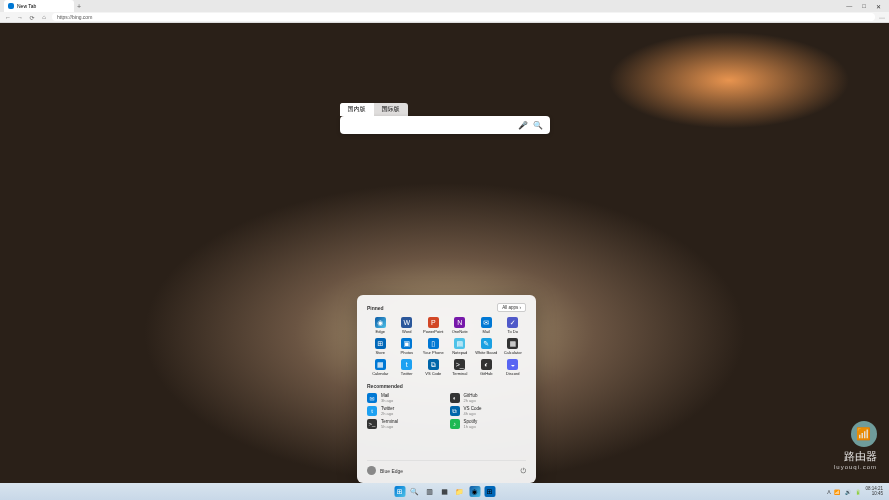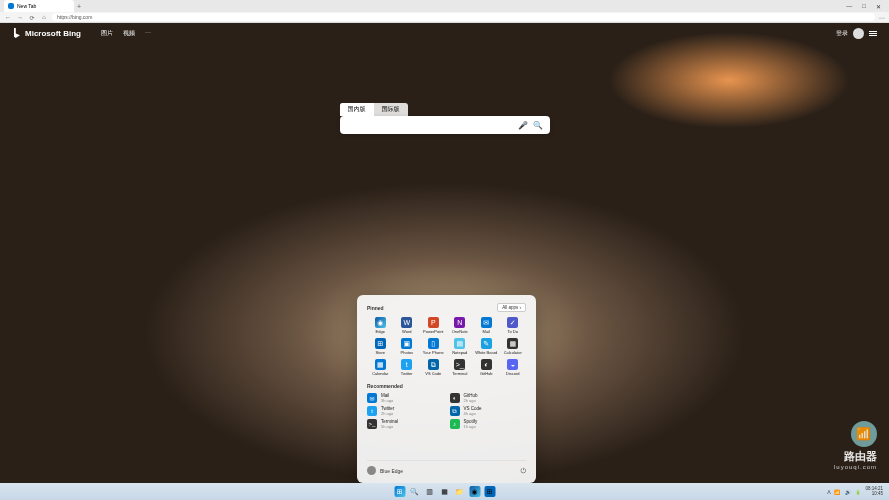--- a/index.html
+++ b/index.html
@@ -43,21 +43,21 @@
 .search-icons { display: flex; gap: 5px; color: #4a7abc; font-size: 8px; }
 
 .bottom-bar { position:absolute; bottom:0; left:0; right:0; height:12px; background:rgba(0,0,0,0.3); display:flex; align-items:center; padding:0 10px; font-size:5px; color:#ddd; gap:8px;}
 .bottom-right { margin-left:auto; display:flex; align-items:center; gap:6px;}
 .carousel-btn { width:10px;height:10px;border-radius:50%;background:rgba(0,0,0,0.3);display:flex;align-items:center;justify-content:center;color:#fff;font-size:6px;}
 .location-pill{ background:rgba(0,0,0,0.4); border-radius:3px; padding:1px 5px; display:flex; gap:3px; align-items:center;}
 
 
 .watermark { position:absolute; right:12px; bottom:30px; color:#fff; opacity:0.9; text-align:right;}
 .watermark .wm-icon{ width:26px;height:26px;border-radius:50%;background:#7aa;display:inline-flex;align-items:center;justify-content:center;font-size:12px;color:#fff;margin-bottom:2px;}
-.watermark .wm-title{ font-size:11px; font-weight:700;}
+.watermark .wm-title{ font-size:11px; font-weight:400;}
 .watermark .wm-sub{ font-size:6px; letter-spacing:1px; opacity:0.85;}
 
 
 .start-menu { position:absolute; left:357px; bottom:17px; width:179px; height:188px; background:rgba(248,248,248,0.95); border-radius:6px; box-shadow:0 4px 20px rgba(0,0,0,0.3); backdrop-filter:blur(20px); padding:8px 10px; display:flex; flex-direction:column;}
 .sm-section-head { display:flex; justify-content:space-between; align-items:center; font-size:5px; font-weight:600; color:#333; margin-bottom:4px;}
 .sm-allapps { background:#fff; border:0.5px solid #ccc; border-radius:2px; padding:1px 4px; font-size:4.5px; font-weight:400; color:#333;}
 .sm-pinned-grid { display:grid; grid-template-columns:repeat(6,1fr); gap:2px 0; margin-bottom:6px;}
 .sm-app { display:flex; flex-direction:column; align-items:center; gap:1px; padding:1px 0;}
 .sm-app-icon { width:11px; height:11px; border-radius:2px; display:flex; align-items:center; justify-content:center; font-size:7px; color:#fff;}
 .sm-app-label { font-size:4px; color:#222; text-align:center; white-space:nowrap;}
@@ -126,40 +126,20 @@
     <span>https://bing.com</span>
   </div>
   <div class="right-icons">
     <span>⋯</span>
   </div>
 </div>
 
 <div class="bing-page">
   <div class="bing-bg"></div>
 
-  <div class="bing-header">
-    <div class="bing-logo">
-      <div class="bing-logo-icon"></div>
-      <span>Microsoft Bing</span>
-    </div>
-    <div class="bing-nav">
-      <span>图片</span>
-      <span>视频</span>
-      <span class="bing-nav-more">···</span>
-    </div>
-    <div class="bing-user">
-      <span>登录</span>
-      <div class="avatar"></div>
-      <div class="hamburger">
-          <span></span>
-          <span></span>
-          <span></span>
-        </div>
-    </div>
-  </div>
 
   <div class="search-wrap">
     <div class="search-tabs">
       <div class="search-tab active">国内版</div>
       <div class="search-tab">国际版</div>
     </div>
     <div class="search-box">
       <input class="search-input" placeholder="" style="">
       <div class="search-icons">
         <span>🎤</span>

